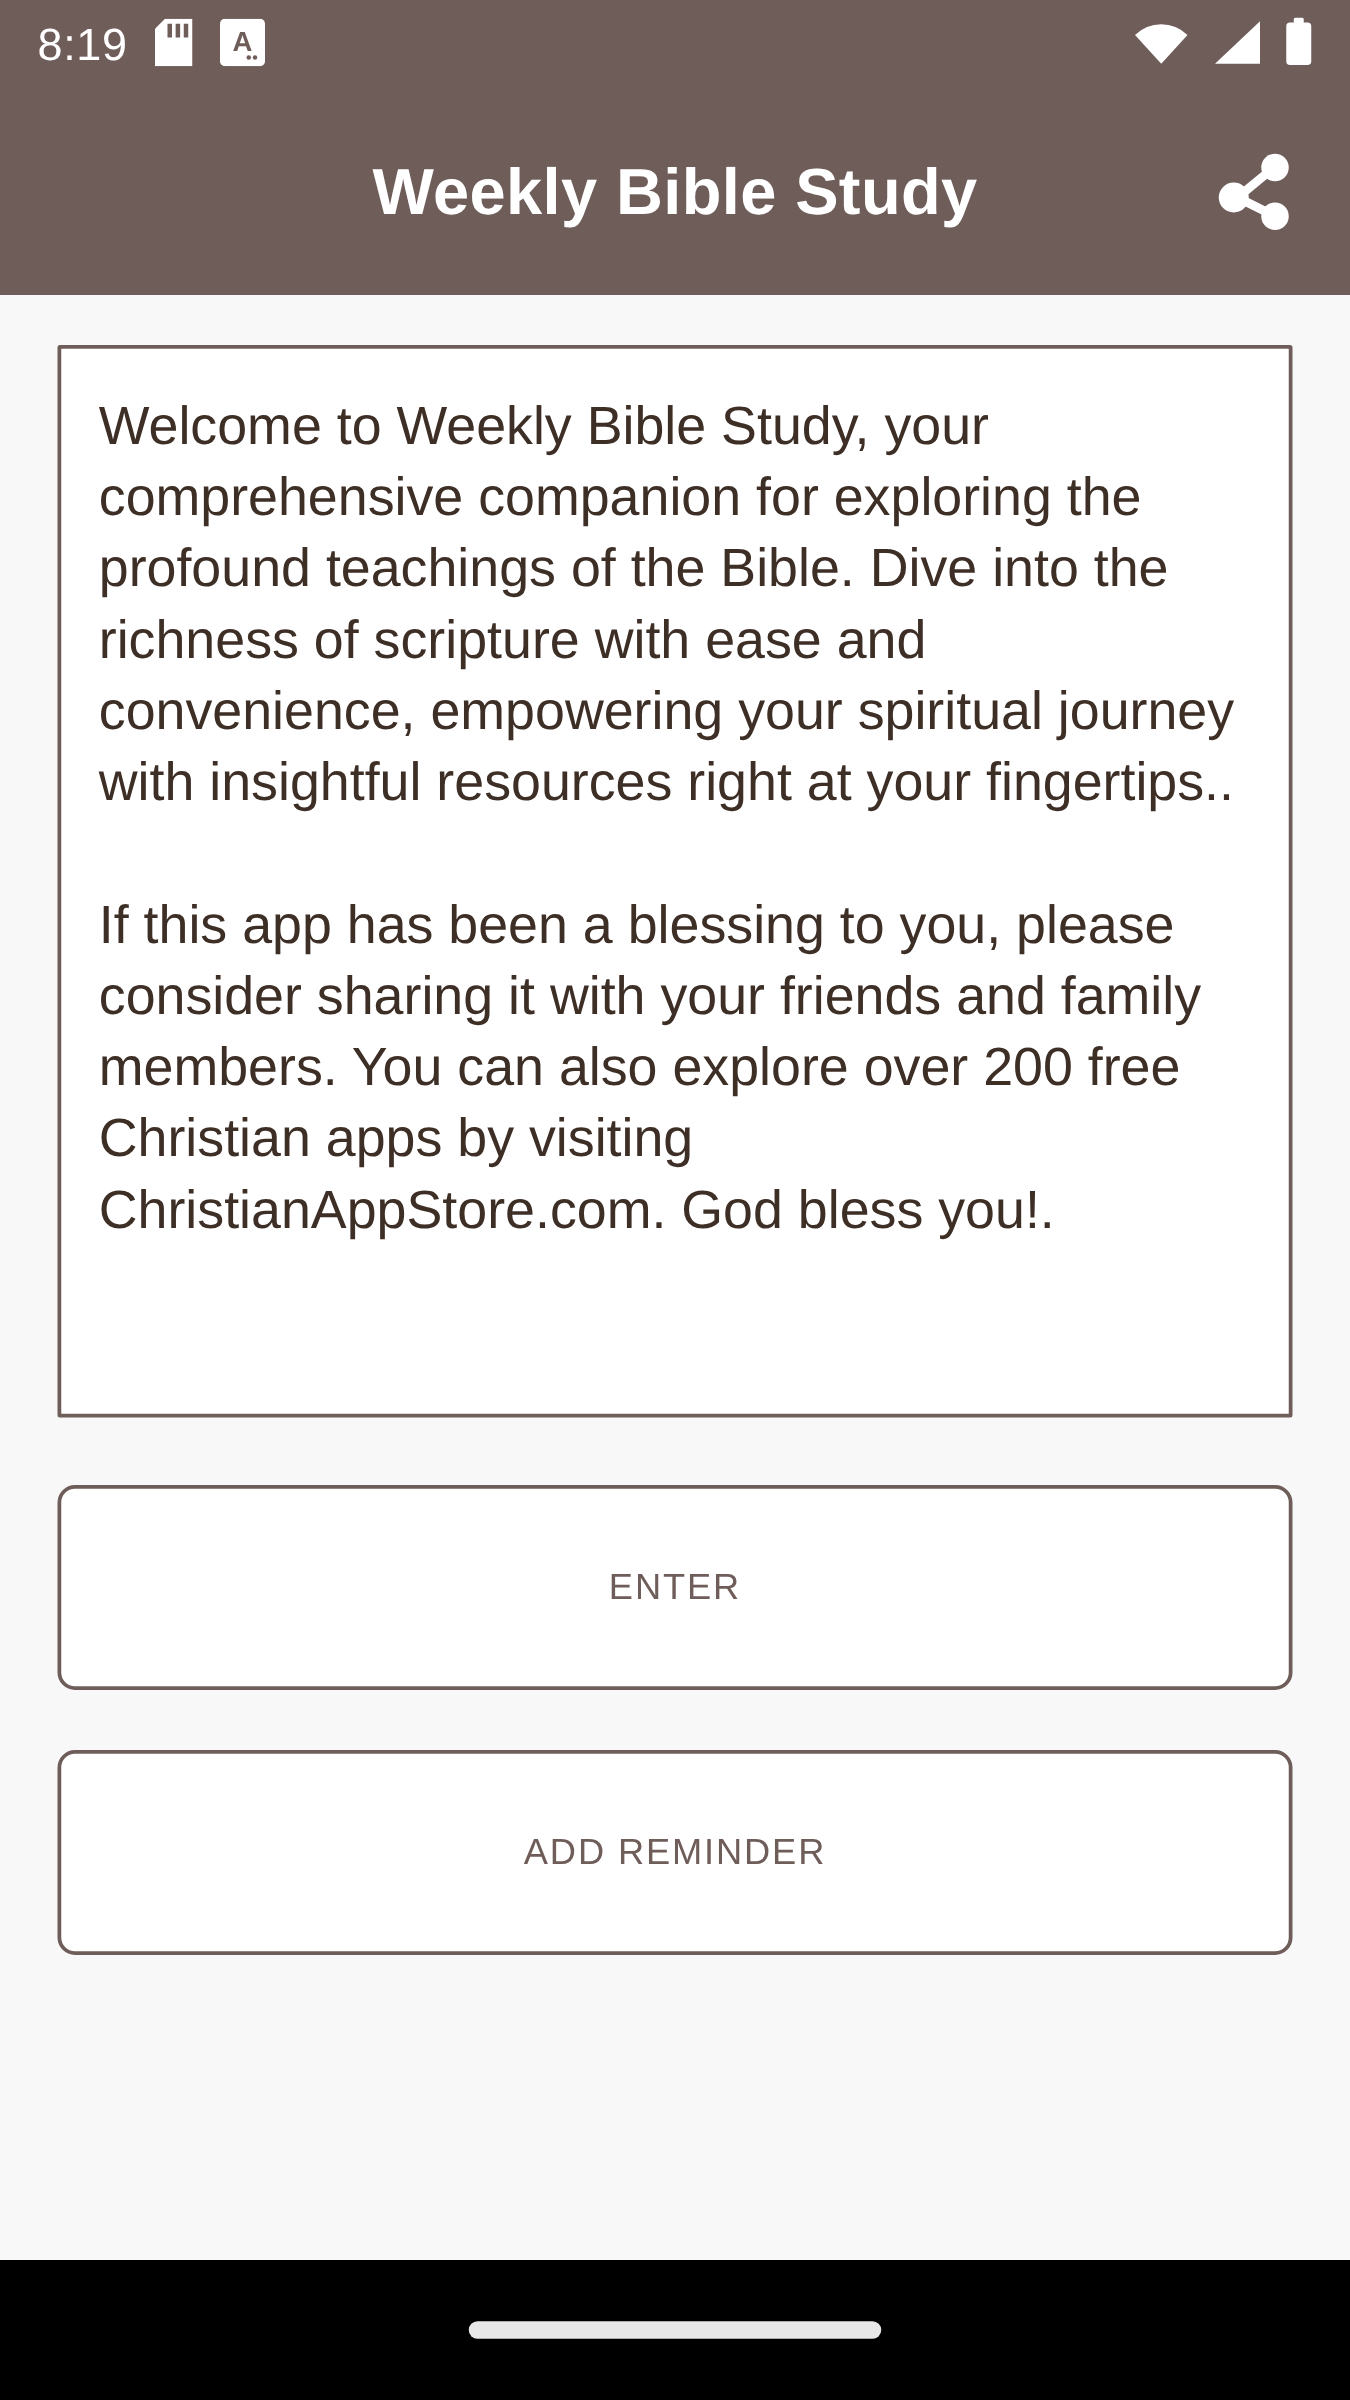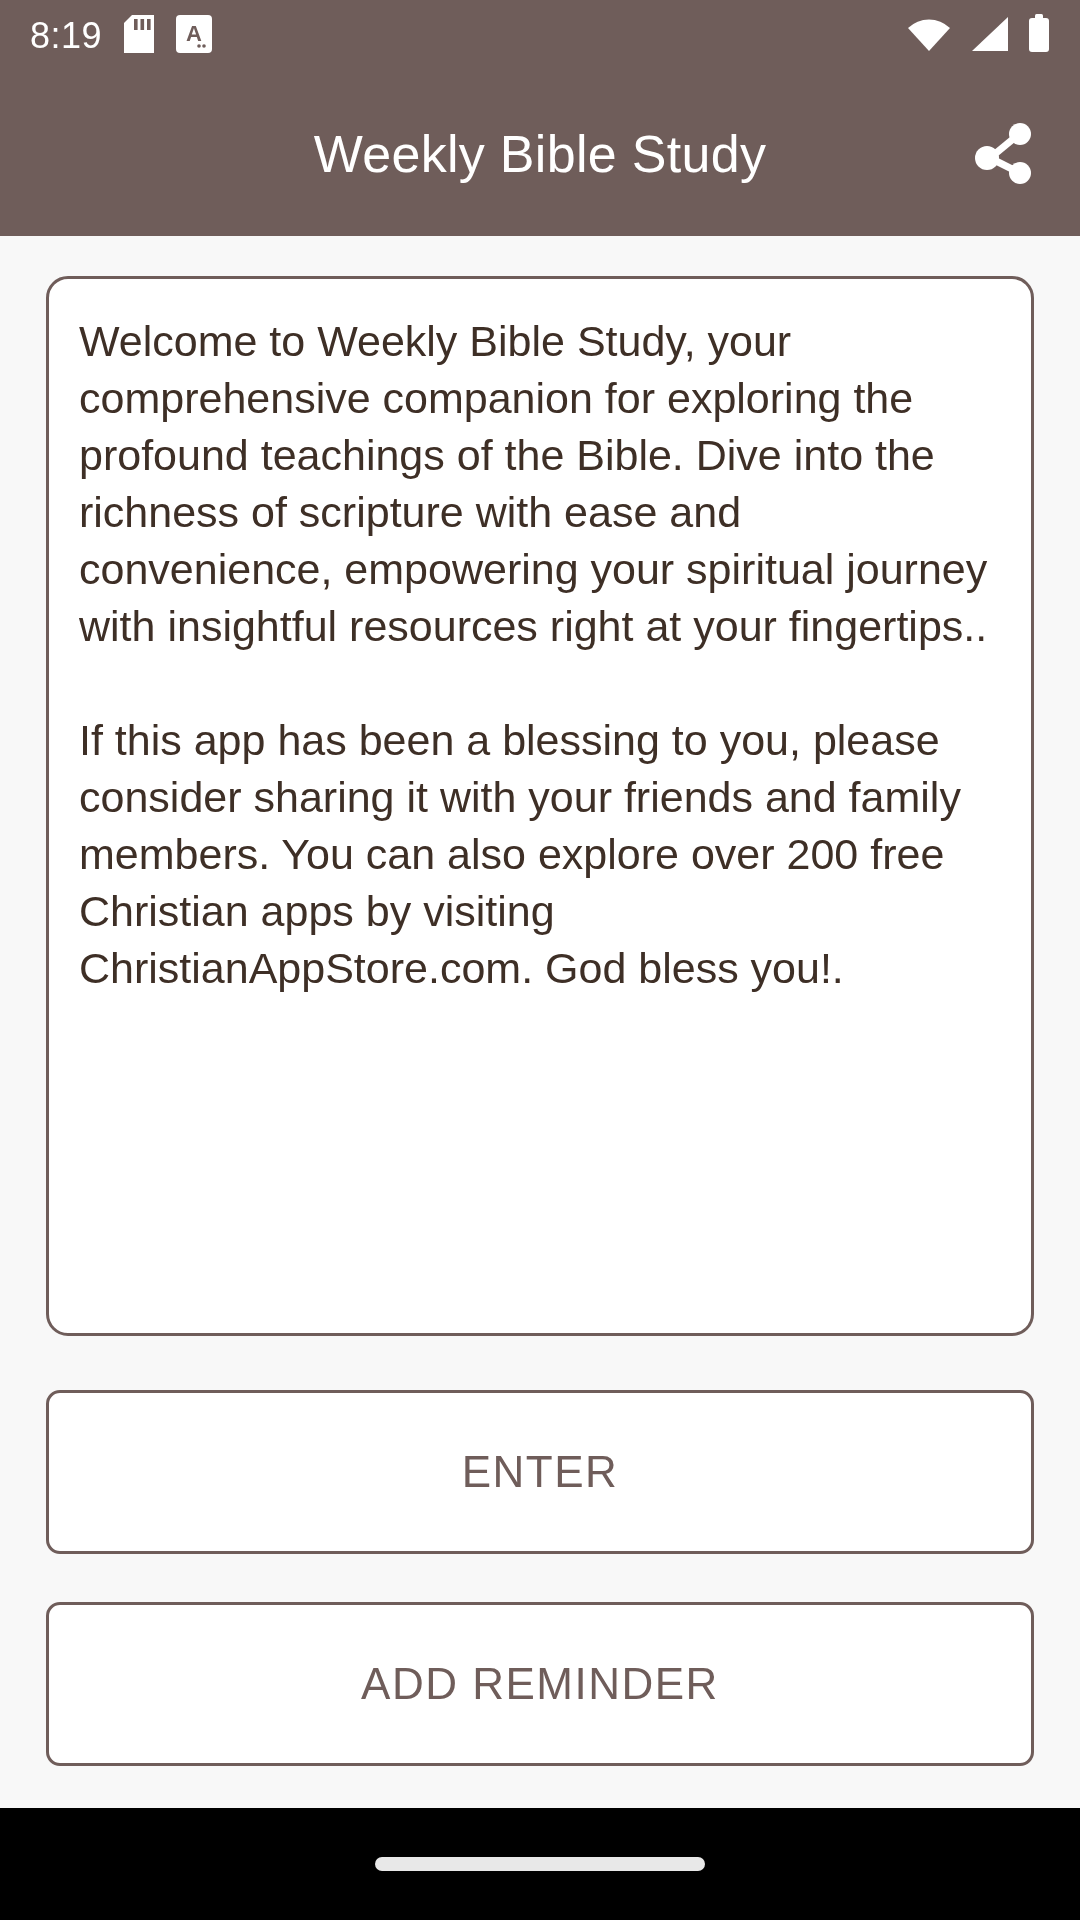--- a/index.html
+++ b/index.html
@@ -60,21 +60,21 @@
     align-items: center;
     position: relative;
     flex: 0 0 auto;
   }
   .app-bar-title {
     position: absolute;
     left: 0; right: 0;
     text-align: center;
     color: #FFFFFF;
     font-size: 52px;
-    font-weight: 400;
+    font-weight: 700;
     letter-spacing: 0.3px;
   }
   .share-button {
     position: absolute;
     right: 28px;
     top: 50%;
     transform: translateY(-50%);
     width: 96px;
     height: 96px;
     display: flex;
@@ -88,43 +88,43 @@
     flex: 1 1 auto;
     background: #F8F8F8;
     padding: 40px 46px 0 46px;
     display: flex;
     flex-direction: column;
   }
 
   .welcome-card {
     background: #FFFFFF;
     border: 3px solid #6F5D5A;
-    border-radius: 22px;
+    border-radius: 2px;
     padding: 34px 30px 34px 30px;
-    height: 1060px;
+    height: 858px;
     overflow: hidden;
   }
   .welcome-text {
     color: #3E2F26;
     font-size: 43px;
     line-height: 57px;
     font-weight: 400;
   }
   .welcome-text .para-gap {
     display: block;
     height: 57px;
   }
 
   
   .btn {
     background: #FFFFFF;
     border: 3px solid #6F5D5A;
     border-radius: 14px;
     color: #6F5D5A;
-    font-size: 44px;
+    font-size: 29px;
     font-family: "Liberation Sans", sans-serif;
     letter-spacing: 1.5px;
     display: flex;
     align-items: center;
     justify-content: center;
     cursor: pointer;
   }
   .btn-enter {
     margin-top: 54px;
     height: 164px;

